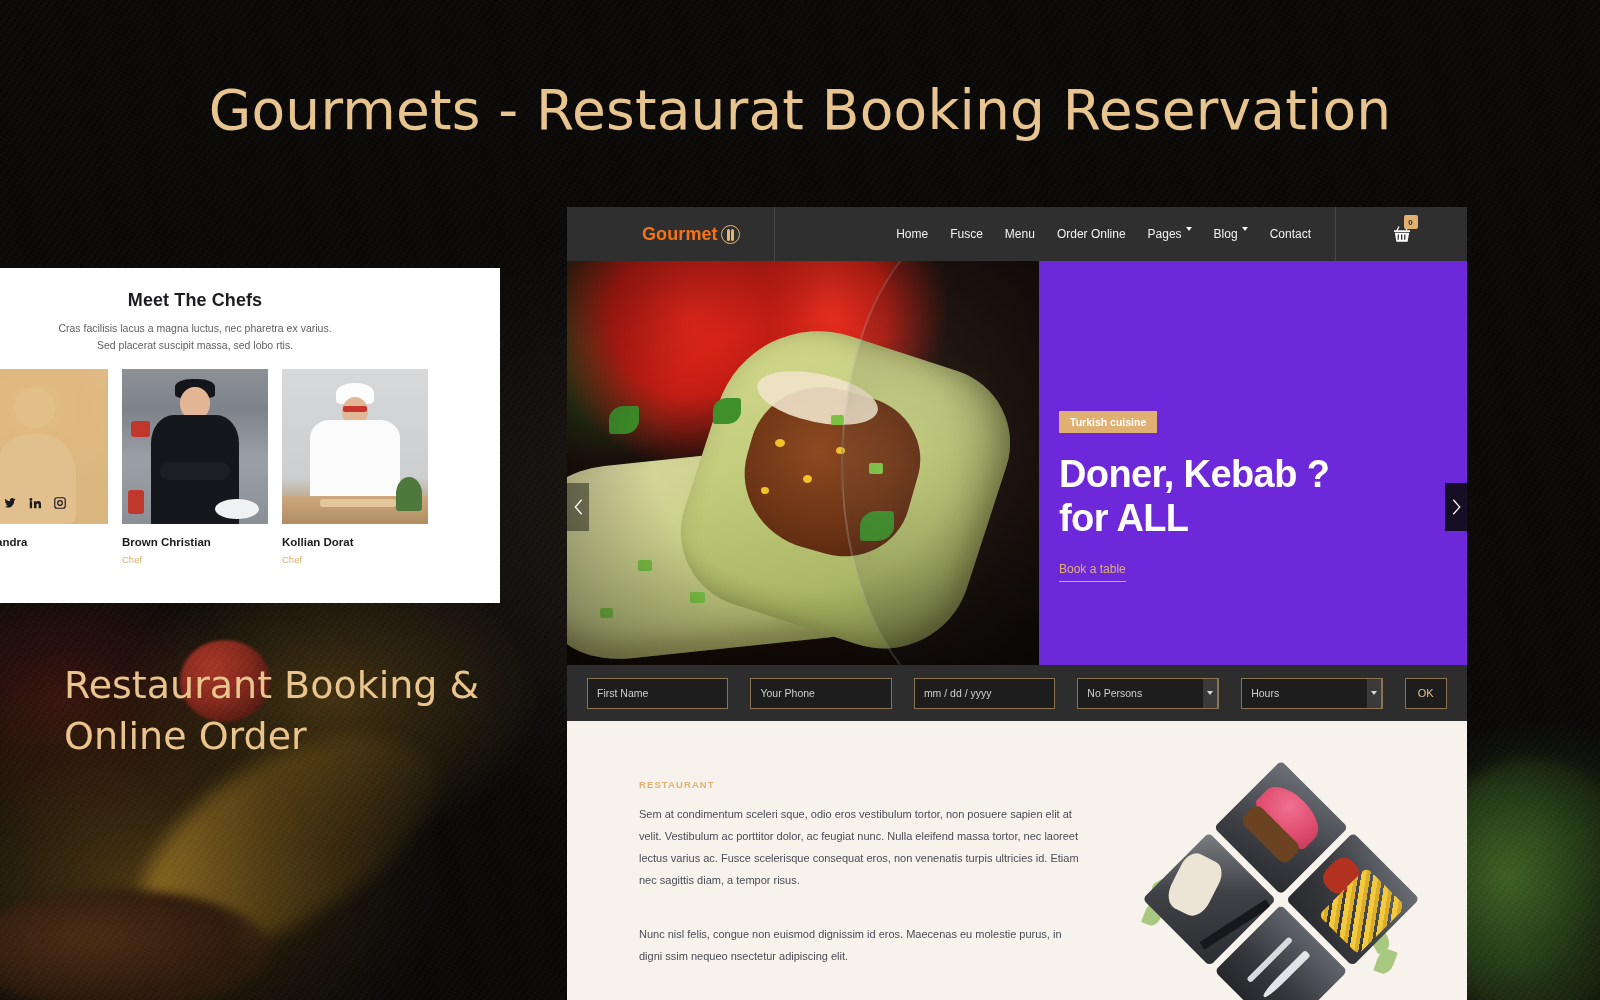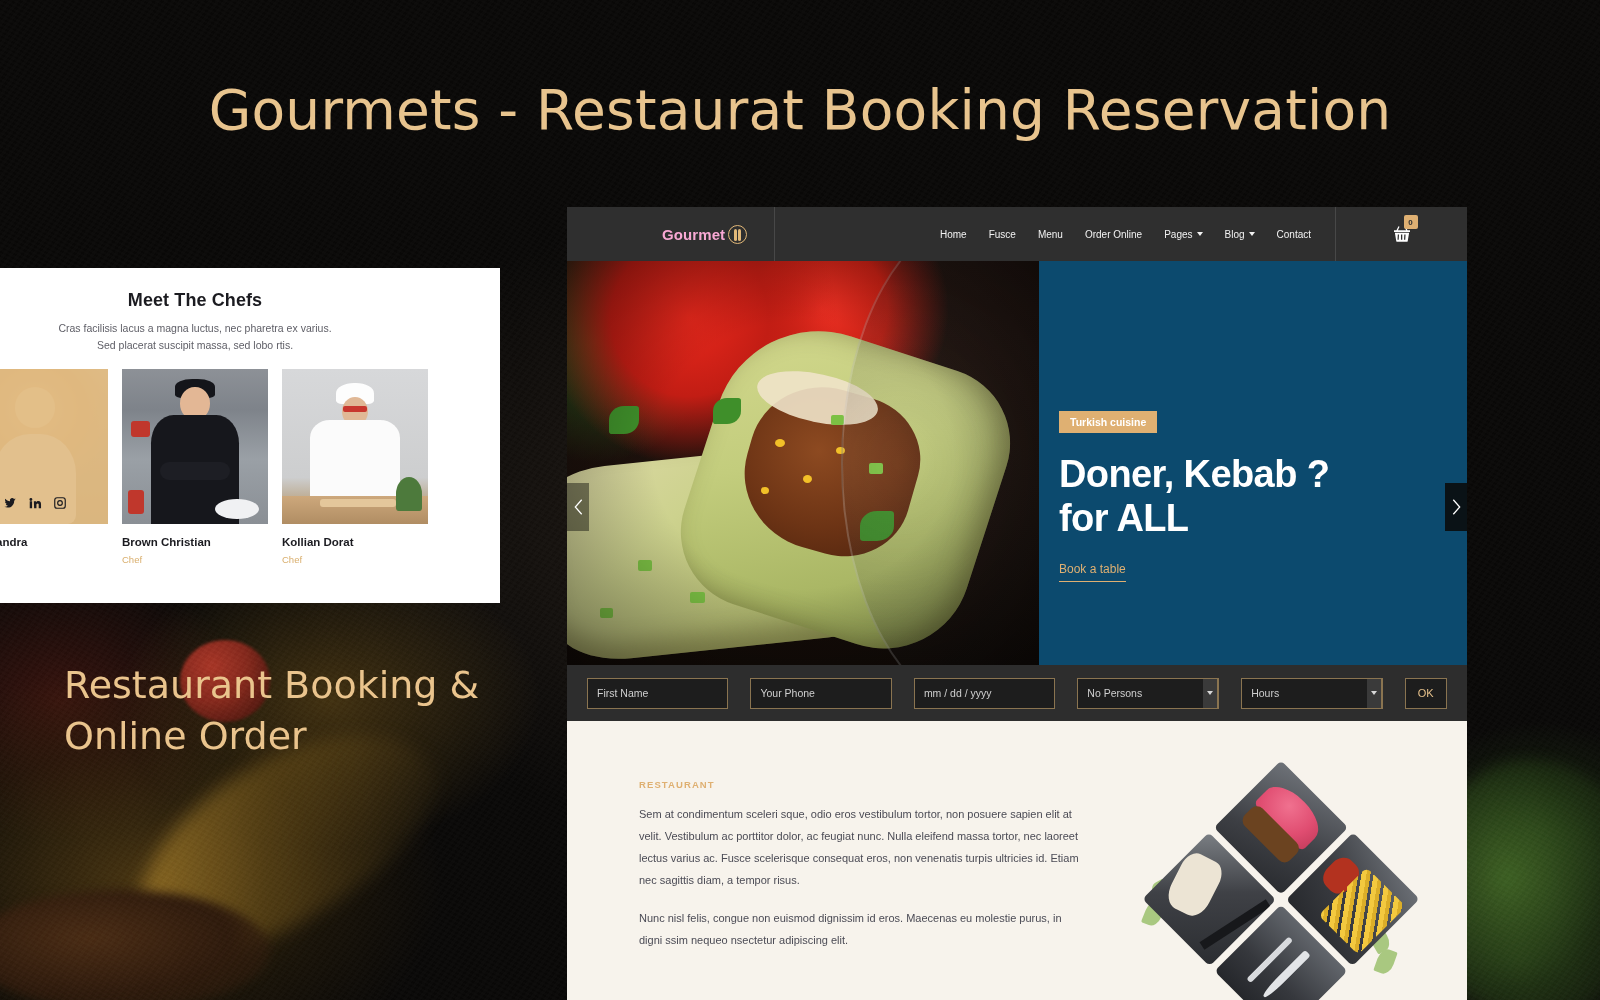--- a/index.html
+++ b/index.html
@@ -230,25 +230,24 @@
   }
   #logo-area {
     width: 208px;
     height: 54px;
     display: flex;
     align-items: center;
     padding-left: 75px;
     border-right: 1px solid rgba(255,255,255,0.12);
   }
   #logo-text {
-    color: #f9a8d4;
-    font-size: 15px;
+    color: #f97316;
+    font-size: 18px;
     font-weight: 700;
     letter-spacing: .1px;
-    margin-left: 20px;
   }
   #logo-mark {
     width: 19px; height: 19px;
     border-radius: 50%;
     border: 1.6px solid #e2b878;
     margin-left: 3px;
     position: relative;
   }
   #logo-mark::before {
     content:""; position:absolute; left:5px; top:3px;
@@ -261,24 +260,23 @@
   #nav-menu {
     flex: 1;
     display: flex;
     align-items: center;
     justify-content: flex-end;
     gap: 22px;
     padding-right: 24px;
   }
   .nav-link {
     color: #f2f2f2;
-    font-size: 10px;
+    font-size: 12px;
     white-space: nowrap;
     display: flex;
-    align-items: center;
     gap: 4px;
     cursor: pointer;
   }
   .caret {
     width: 0; height: 0;
     border-left: 3.2px solid transparent;
     border-right: 3.2px solid transparent;
     border-top: 4px solid #f2f2f2;
     display: inline-block;
   }
@@ -351,21 +349,21 @@
     border-radius:50%; background:#efe3c9; transform:rotate(12deg); opacity:.9; }
   .hp-vig  { position:absolute; inset:0; background: radial-gradient(ellipse at 50% 48%, rgba(0,0,0,0) 45%, rgba(0,0,0,.45) 100%); }
   .hp-plate{ position:absolute; right:-18%; top:-12%; width:60%; height:124%;
     border-radius:50%; border:2px solid rgba(255,255,255,.18);
     background: radial-gradient(ellipse at 20% 50%, rgba(255,255,255,.05), rgba(0,0,0,.35)); }
 
   #hero-content {
     position: absolute;
     left: 472px; top: 0;
     right: 0; bottom: 0;
-    background: #0c4a6e;
+    background: #6d28d9;
     padding: 150px 0 0 12px;
   }
   #hero-badge {
     display: inline-block;
     background: #dfb072;
     color: #ffffff;
     font-size: 10.5px;
     font-weight: 700;
     padding: 5px 11px;
     margin-left: 8px;
@@ -474,21 +472,21 @@
     font-size: 23px;
     font-weight: 700;
     letter-spacing: -.3px;
   }
   #about-p1, #about-p2 {
     margin-top: 13px;
     color: #4b4b55;
     font-size: 11px;
     line-height: 2.0;
   }
-  #about-p2 { margin-top: 16px; }
+  #about-p2 { margin-top: 32px; }
 
   
   #about-right {
     flex: 1;
     position: relative;
   }
   #collage {
     position: absolute;
     left: 102px; top: 22px;
     width: 196px; height: 196px;

